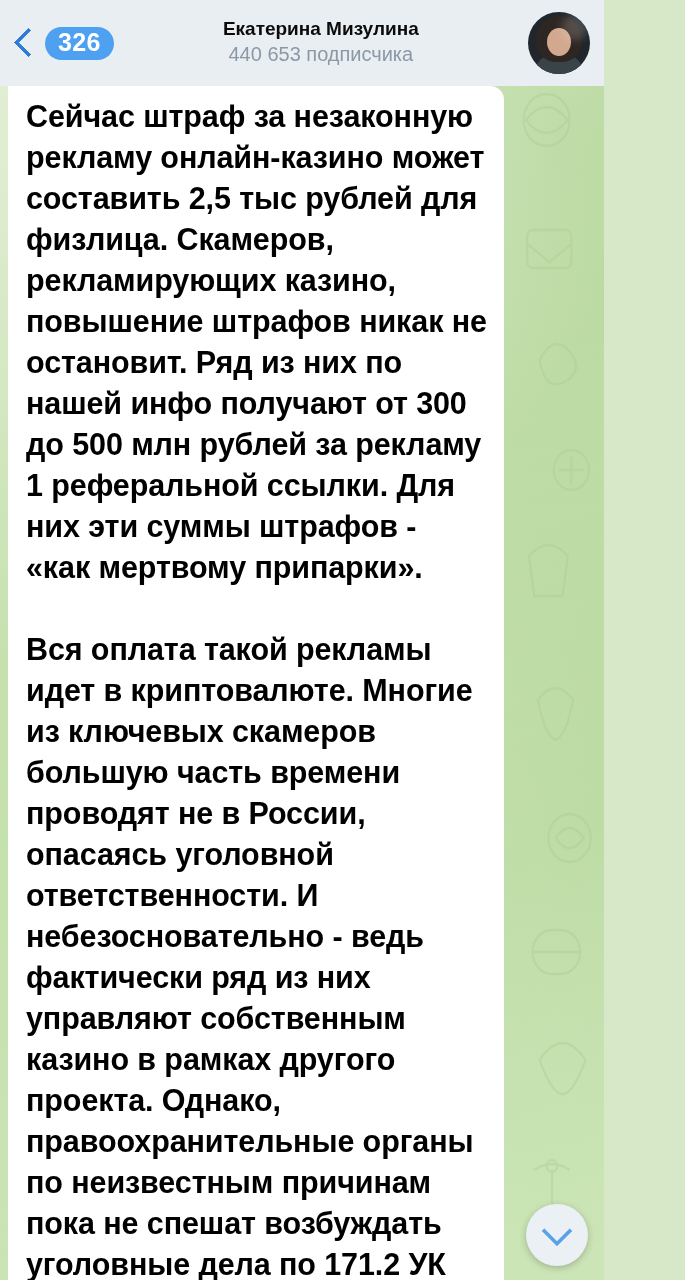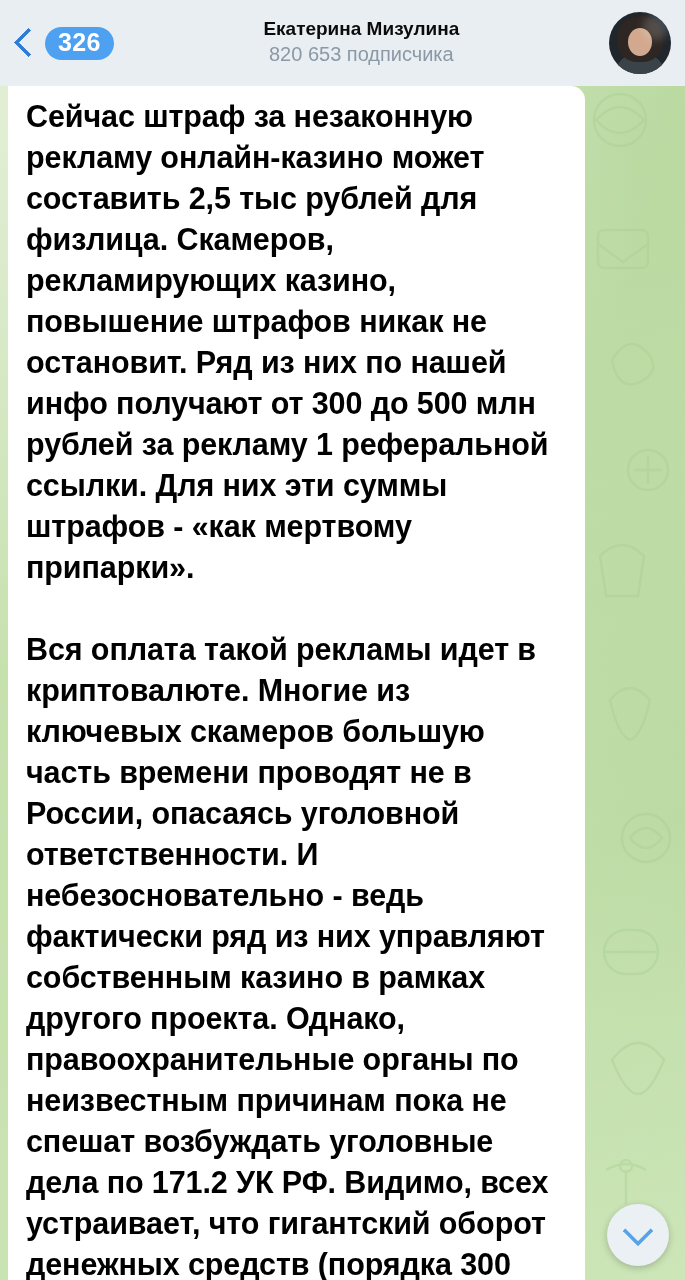--- a/index.html
+++ b/index.html
@@ -8,21 +8,21 @@
     padding: 0;
     width: 685px;
     height: 1280px;
     overflow: hidden;
     font-family: "Liberation Sans", sans-serif;
     background: #d7e8c8;
   }
 
   #app {
     position: relative;
-    width: 685px;
+    width: 604px;
     height: 1280px;
     overflow: hidden;
     background: #cfe4bc;
   }
 
   
   .wallpaper {
     position: absolute;
     inset: 0;
     background:
@@ -231,21 +231,21 @@
     </svg>
   </div>
 
   <div class="header">
     <div class="back-area">
       <div class="back-chevron"></div>
       <div class="unread-badge">326</div>
     </div>
     <div class="title-block">
       <div class="chat-title">Екатерина Мизулина</div>
-      <div class="chat-subtitle">820 653 подписчика</div>
+      <div class="chat-subtitle">440 653 подписчика</div>
     </div>
     <div class="avatar">
       <div class="body"></div>
       <div class="hair"></div>
       <div class="face"></div>
       <div class="glow"></div>
     </div>
   </div>
 
   <div class="message-area">

